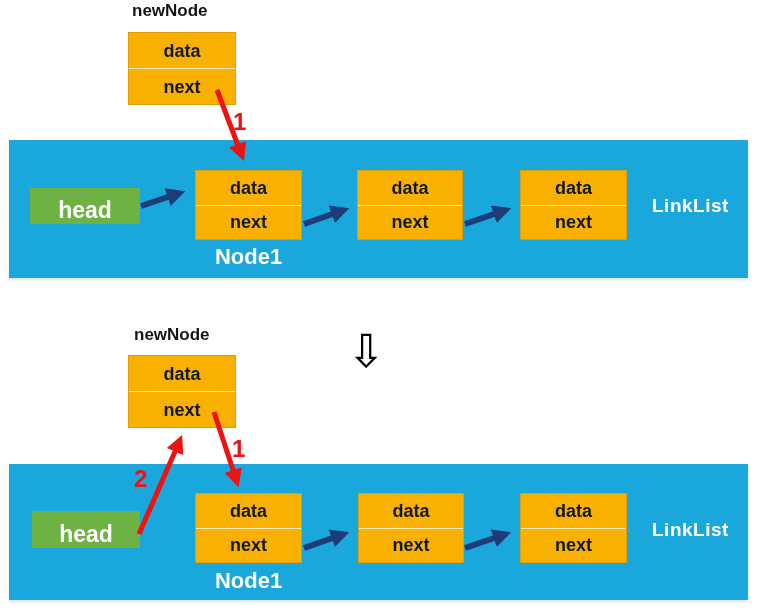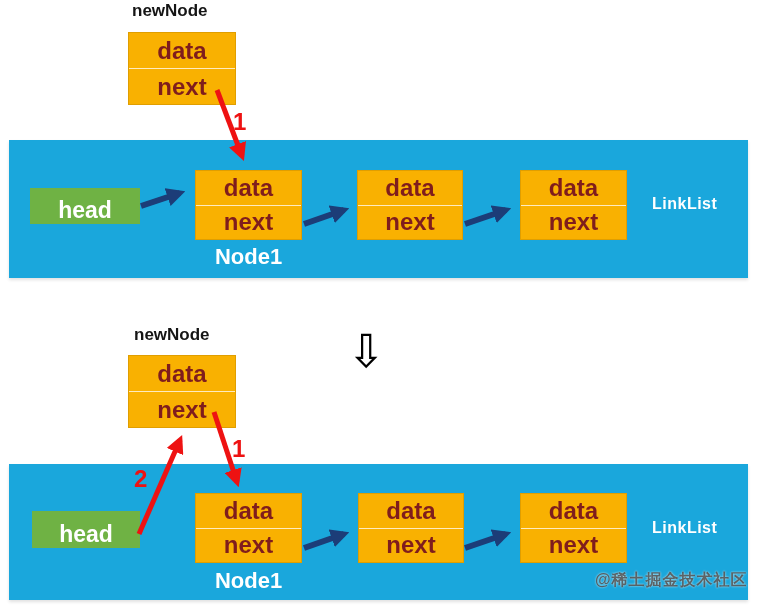--- a/index.html
+++ b/index.html
@@ -23,37 +23,37 @@
   }
   .node{
     background:var(--node-fill);
     border:1px solid var(--node-border);
     z-index:2;
     display:flex;flex-direction:column;
     box-sizing:border-box;
   }
   .node .row{
     flex:1;display:flex;align-items:center;justify-content:center;
-    color:#7f1d1d;font-weight:bold;font-size:24px;line-height:1;
+    color:#0f172a;font-weight:bold;font-size:18px;line-height:1;
   }
   .node .row:first-child{border-bottom:1px solid rgba(255,255,255,0.75);}
   .headbox{
     background:var(--head-fill);
     z-index:2;
     display:flex;align-items:flex-end;justify-content:center;
     color:#ffffff;font-weight:bold;font-size:23px;
   }
   .blacklabel{
     color:#151515;font-weight:bold;font-size:17px;z-index:2;white-space:nowrap;
   }
   .whitelabel{
     color:#ffffff;font-weight:bold;z-index:2;white-space:nowrap;
   }
   .caption{font-size:22px;width:107px;text-align:center;}
-  .listlabel{font-size:16px;letter-spacing:0.5px;}
+  .listlabel{font-size:19px;letter-spacing:0.5px;}
   .steplabel{
     color:var(--arrow-red);font-weight:bold;font-size:24px;z-index:4;line-height:1;
   }
   .downarrow{
     font-size:46px;color:#000000;z-index:2;line-height:1;
     font-family:"DejaVu Sans",sans-serif;
   }
   .watermark{
     font-size:16px;font-weight:bold;letter-spacing:1px;
     color:rgba(72,72,72,0.82);
@@ -134,21 +134,20 @@
   </div>
   <div class="abs node" style="left:520px;top:493px;width:107px;height:70px;">
     <div class="row">data</div>
     <div class="row">next</div>
   </div>
 
   <div class="abs whitelabel caption" style="left:195px;top:568px;">Node1</div>
 
   <div class="abs whitelabel listlabel" style="left:652px;top:519px;">LinkList</div>
 
-  <div class="abs watermark" style="left:595px;top:570px;">@稀土掘金技术社区</div>
 
   <svg class="arrows" viewBox="0 0 759 610" xmlns="http://www.w3.org/2000/svg">
     <defs>
       <marker id="mNavy" viewBox="0 0 10 10" refX="7" refY="5" markerWidth="3.1" markerHeight="3.1" orient="auto">
         <path class="mk-navy" d="M0,0 L10,5 L0,10 z"></path>
       </marker>
       <marker id="mRed" viewBox="0 0 10 10" refX="7" refY="5" markerWidth="3.6" markerHeight="3.6" orient="auto">
         <path class="mk-red" d="M0,0 L10,5 L0,10 z"></path>
       </marker>
     </defs>

